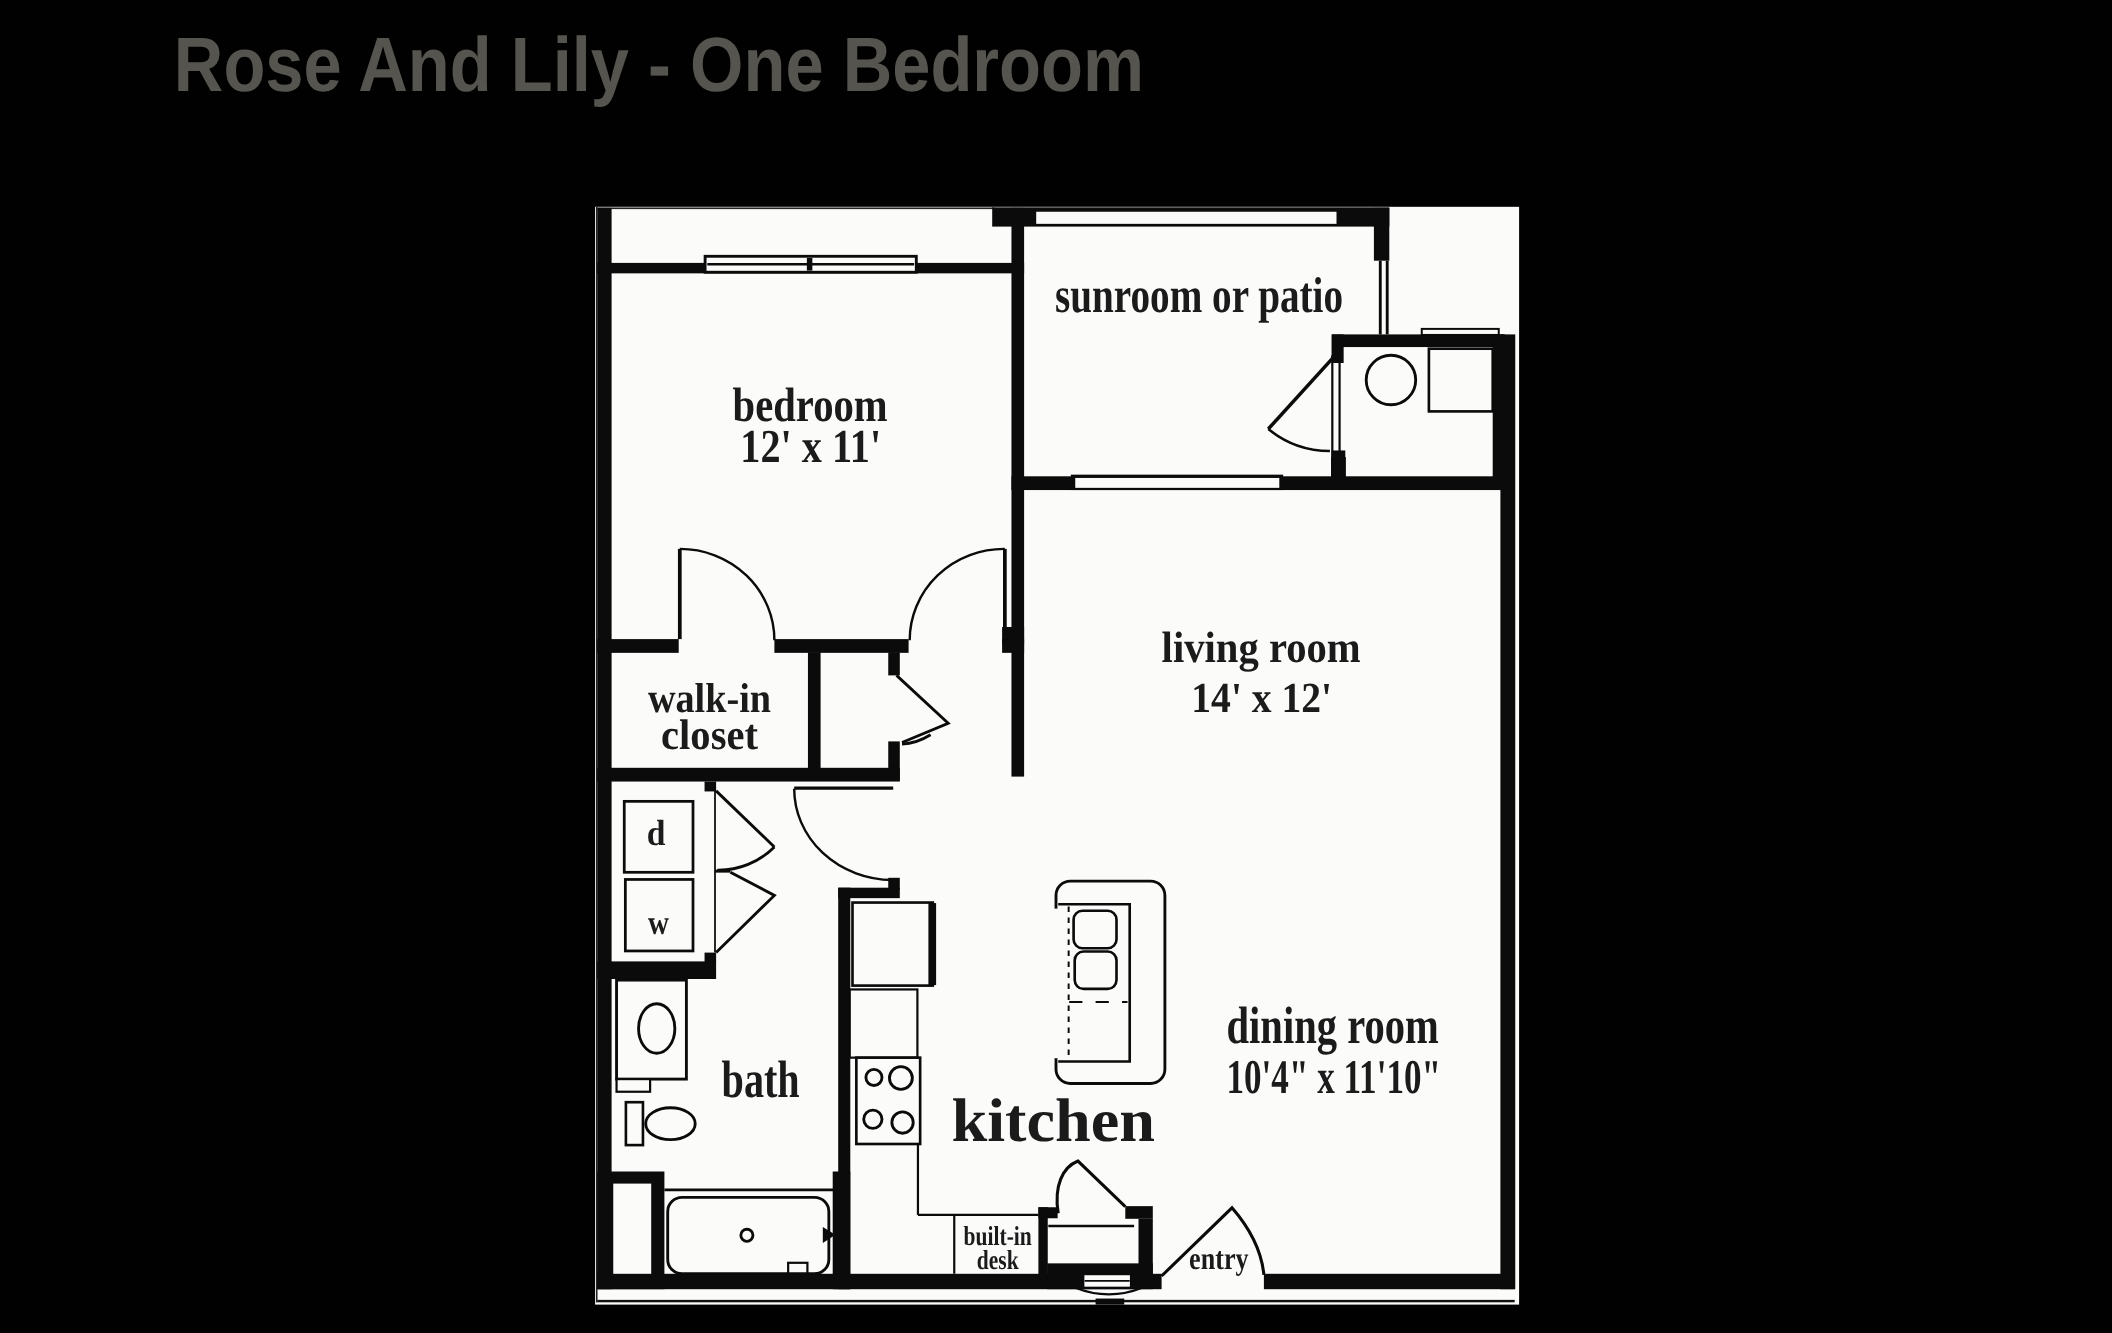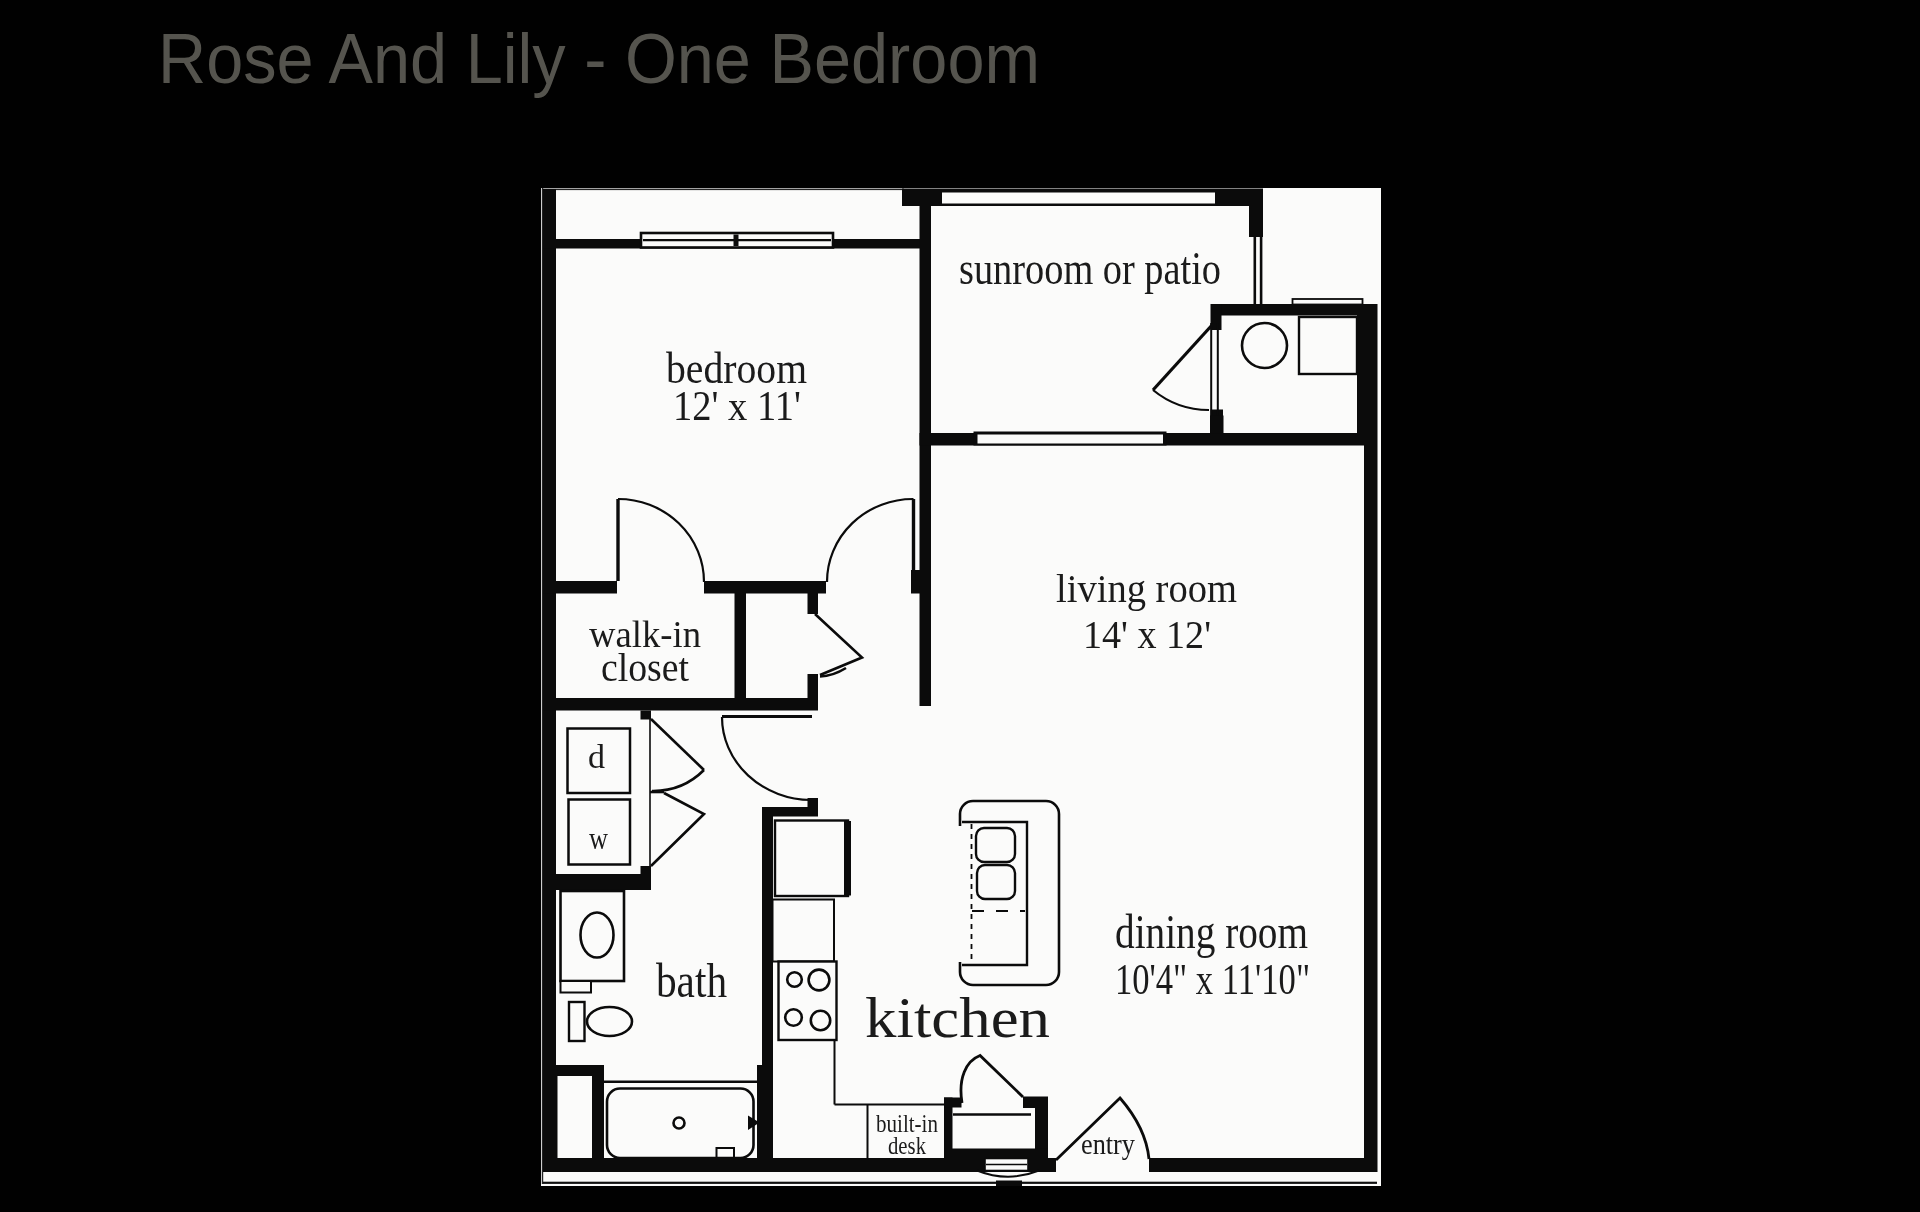--- a/index.html
+++ b/index.html
@@ -1,16 +1,16 @@
 <!DOCTYPE html>
 <html><head>
 <meta charset="utf-8">
 <style>
   html,body{margin:0;padding:0;background:#000;}
-  .page{position:relative;width:1920px;height:1212px;background:#000;overflow:hidden;}
+  .page{position:relative;width:1920px;height:1212px;background:#000;overflow:hidden;font-weight:bold;}
   svg{display:block;}
   text{font-family:"Liberation Serif", serif;fill:#1b1b1b;}
   .t{font-family:"Liberation Sans", sans-serif;fill:#55544e;}
 </style>
 </head>
 <body>
 <div class="page">
 <svg width="1920" height="1212" viewBox="0 0 1920 1212">
 
 <rect x="0" y="0" width="1920" height="1212" fill="#010101"></rect>

